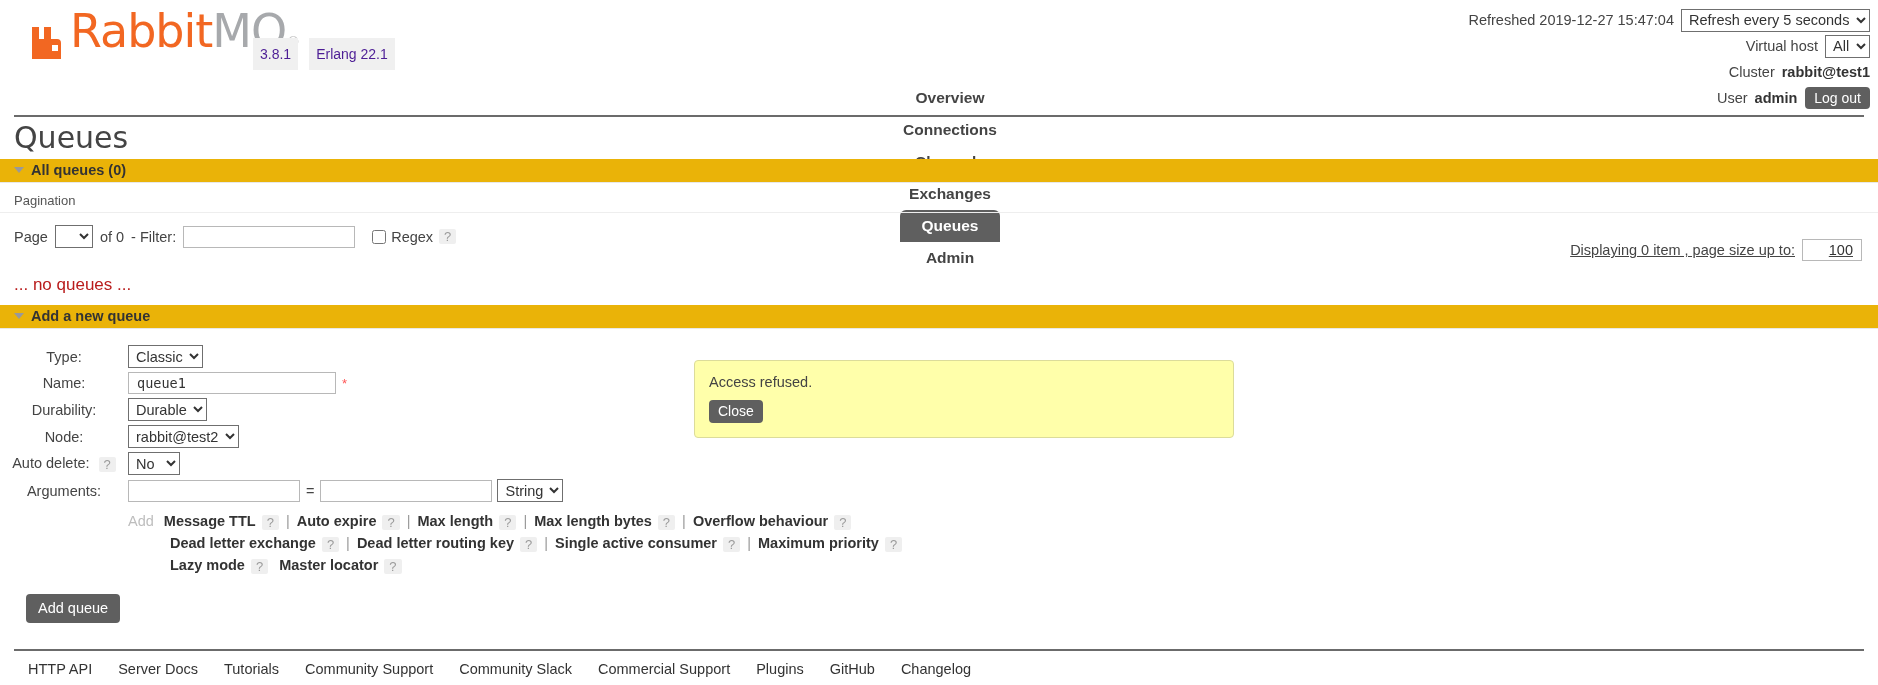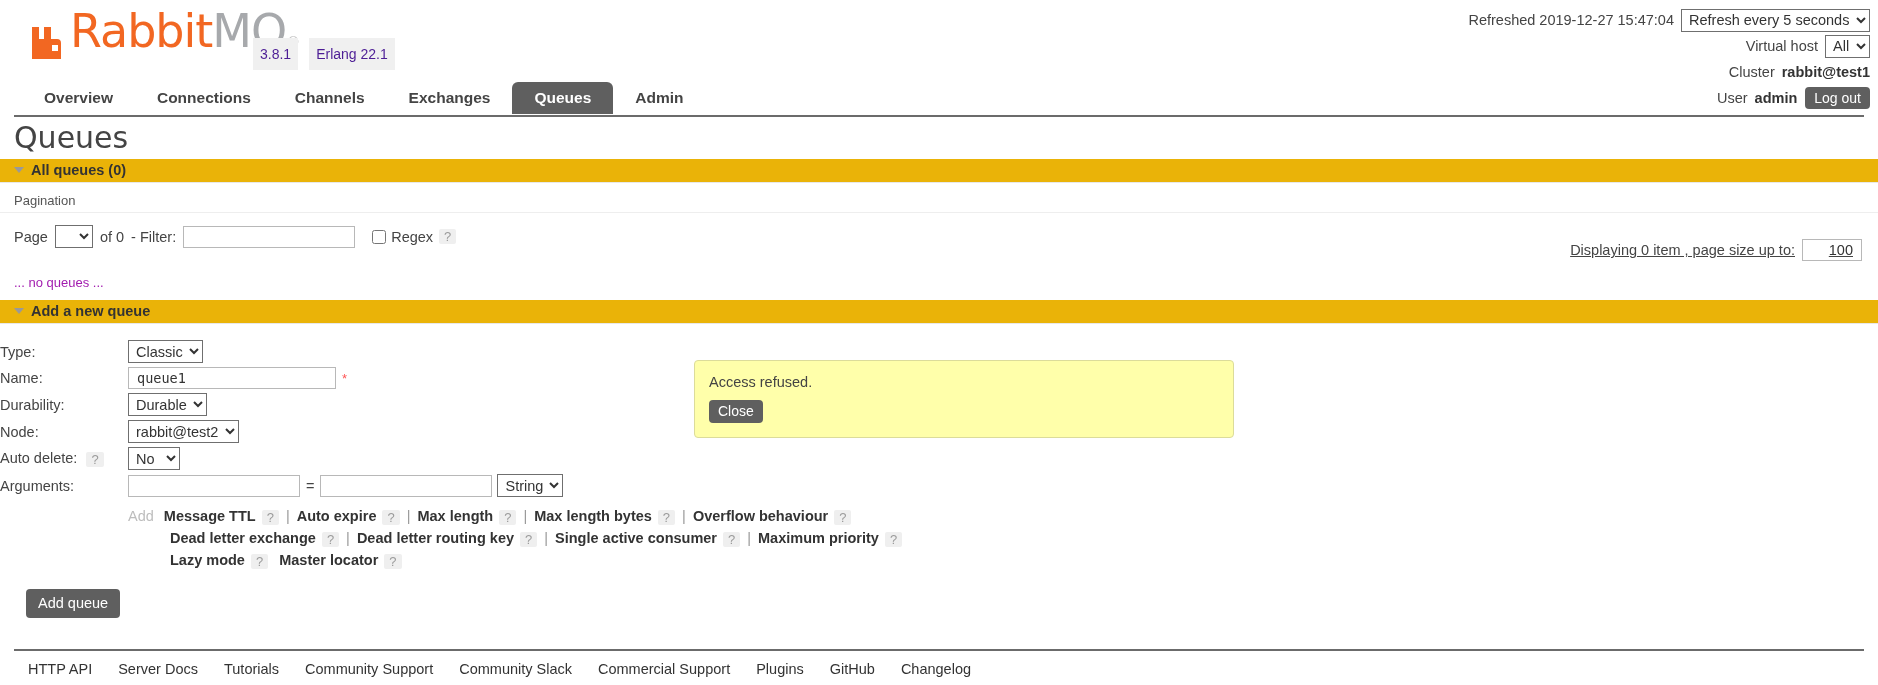--- a/index.html
+++ b/index.html
@@ -38,21 +38,21 @@
     padding: 1px 3px; height: 23px; border-radius: 0;
   }
   .btn-dark {
     background: #5f5f5f; color: #ffffff; border: none; border-radius: 4px;
     font-family: "Liberation Sans", sans-serif; font-size: 14px;
     padding: 3px 9px; cursor: pointer; line-height: 1.2;
   }
 
   
   #nav { position: absolute; top: 82px; left: 0; width: 100%; height: 34px; }
-  .tabs { display: flex; align-items: center; padding-left: 22px; gap: 0; }
+  .tabs { display: flex; align-items: center; padding-left: 22px; gap: 0; flex-direction: column; }
   .tab {
     font-size: 15.5px; font-weight: bold; color: #444;
     padding: 7px 22px; cursor: pointer; white-space: nowrap;
   }
   .tab.active { background: #5f5f5f; color: #ffffff; border-radius: 6px 6px 0 0; }
   .nav-rule { position: absolute; left: 14px; right: 14px; top: 33px; height: 2px; background: #6b6b6b; }
 
   
   #content { position: absolute; top: 120px; left: 0; width: 100%; }
   h1.page-title {
@@ -90,27 +90,27 @@
   .pagesize { width: 60px; text-align: right; }
 
   
   .alert {
     position: absolute; left: 694px; top: 240px; width: 540px;
     background: #ffffaa; border: 1px solid #dcdc9a; border-radius: 4px;
     padding: 13px 14px 14px 14px;
   }
   .alert-text { font-size: 14.5px; color: #444; margin-bottom: 10px; }
 
-  .no-queues { font-size: 13px; color: #a21caf; padding: 16px 0 10px 14px; }
+  .no-queues { font-size: 17px; color: #b91c1c; padding: 16px 0 10px 14px; }
 
   
   .form-area { padding: 14px 0 0 0; }
   table.form { border-collapse: collapse; margin-left: 0; }
   table.form td { padding: 2px 0; vertical-align: middle; font-size: 14.5px; }
-  td.lbl { text-align: left; width: 128px; padding-right: 8px; white-space: nowrap; color: #444; }
+  td.lbl { text-align: center; width: 128px; padding-right: 8px; white-space: nowrap; color: #444; }
   .req { color: #ff5555; font-size: 13px; margin-left: 6px; }
   .arg-eq { padding: 0 6px; color: #444; }
   .arg-presets { padding-top: 4px; font-size: 14.5px; line-height: 22px; }
   .add-link { color: #bdbdbd; margin-right: 10px; font-weight: normal; cursor: pointer; }
   .preset { font-weight: bold; color: #333; cursor: pointer; }
   .sep { color: #999; margin: 0 7px; }
   .preset-gap { margin-left: 7px; }
   .add-queue-wrap { padding: 16px 0 0 26px; }
 
   

